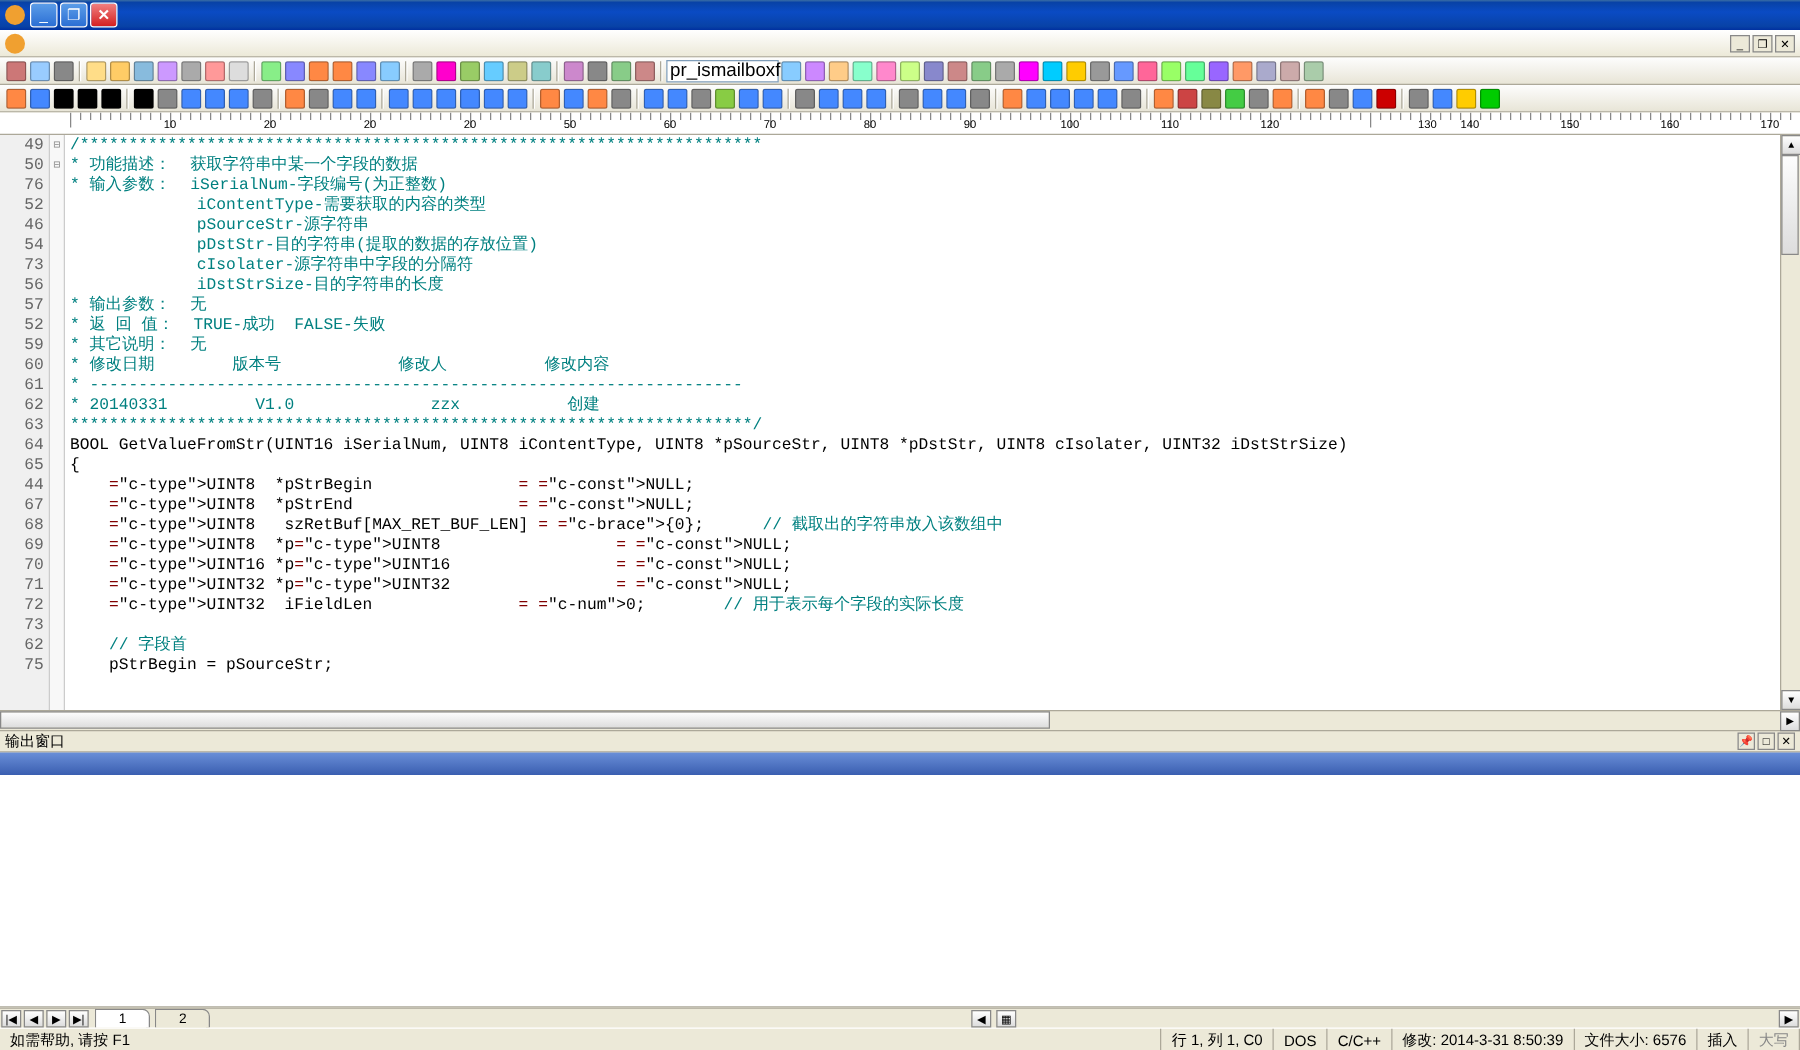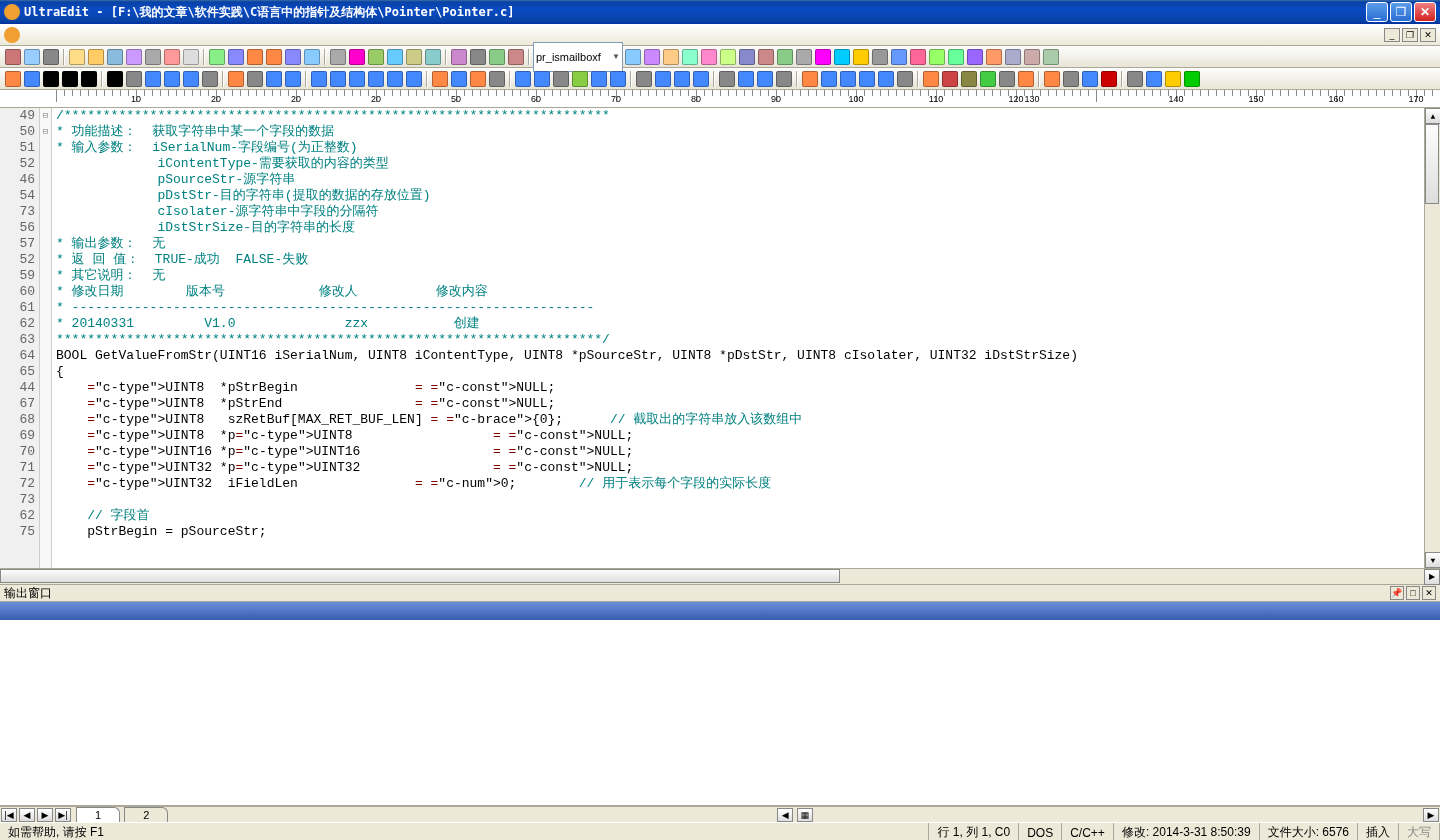--- a/index.html
+++ b/index.html
@@ -12,21 +12,21 @@
 .win-min, .win-max { background: linear-gradient(to bottom, #5b9de8, #2b6ed4); color: white; }
 .win-close { background: linear-gradient(to bottom, #f08080, #d42020); color: white; font-weight: bold; }
 .menubar { height: 22px; background: linear-gradient(to bottom, #fff, #ece9d8); border-bottom: 1px solid #aca899; display: flex; align-items: center; padding: 0 4px; }
 .menubar-icon { width: 16px; height: 16px; background: #f0a030; border-radius: 50%; margin-right: 6px; }
 .menu-item { padding: 2px 6px; cursor: pointer; }
 .mdi-btns { margin-left: auto; display: flex; gap: 2px; }
 .mdi-btn { width: 16px; height: 14px; border: 1px solid #888; background: #ece9d8; font-size: 9px; display: flex; align-items: center; justify-content: center; cursor: pointer; }
 .toolbar { height: 22px; background: linear-gradient(to bottom, #fdfdfd, #e8e5d7); border-bottom: 1px solid #aca899; display: flex; align-items: center; padding: 0 4px; gap: 1px; }
 .tb-btn { width: 18px; height: 18px; border: 1px solid transparent; display: flex; align-items: center; justify-content: center; cursor: pointer; font-size: 11px; }
 .tb-sep { width: 2px; height: 16px; border-left: 1px solid #aca899; border-right: 1px solid #fff; margin: 0 2px; }
-.tb-combo { width: 90px; height: 30px; border: 1px solid #7f9db9; background: white; font-size: 11px; padding: 0 2px; display: flex; align-items: center; }
+.tb-combo { width: 90px; height: 18px; border: 1px solid #7f9db9; background: white; font-size: 15px; padding: 0 2px; display: flex; align-items: center; }
 .tb-combo::after { content: "▼"; margin-left: auto; font-size: 8px; color: #555; }
 .ruler { height: 18px; background: #fff; border-bottom: 1px solid #aca899; position: relative; font-size: 9px; color: #000; overflow: hidden; }
 .ruler-tick { position: absolute; top: 0; border-left: 1px solid #888; height: 6px; }
 .ruler-tick.major { height: 12px; }
 .ruler-label { position: absolute; top: 4px; transform: translateX(-50%); }
 .editor-area { display: flex; height: 460px; background: white; font-family: "Consolas", "Courier New", monospace; font-size: 13px; position: relative; }
 .gutter { width: 40px; background: #f0f0f0; border-right: 1px solid #ccc; text-align: right; padding-right: 4px; color: #666; line-height: 16px; }
 .fold-col { width: 12px; background: #f8f8f8; border-right: 1px solid #ccc; line-height: 16px; text-align: center; font-size: 9px; color: #888; }
 .code { flex: 1; padding-left: 4px; line-height: 16px; white-space: pre; overflow: hidden; }
 .code-line { height: 16px; }
@@ -54,21 +54,20 @@
 .status-cell { padding:0 8px; border-right:1px solid #aca899; height:100%; display:flex; align-items:center; }
 .status-flex { flex:1; }
 .dim { color:#888; }
 .ic{display:inline-block;width:16px;height:16px;}
 </style>
 </head>
 <body>
 
 <div class="titlebar">
   <div class="titlebar-icon"></div>
-  <div class="titlebar-text">UltraEdit - [F:\我的文章\软件实践\C语言中的指针及结构体\Pointer\Pointer.c]</div>
   <div class="win-btns">
     <div class="win-btn win-min">_</div>
     <div class="win-btn win-max">❐</div>
     <div class="win-btn win-close">✕</div>
   </div>
 </div>
 
 <div class="menubar">
   <div class="menubar-icon"></div>
   <div class="mdi-btns">
@@ -562,21 +561,21 @@
     <div class="ruler-tick" style="left: 1024px;"></div>
     <div class="ruler-tick" style="left: 1032px;"></div>
     <div class="ruler-tick" style="left: 1040px;"></div>
     <div class="ruler-tick" style="left: 1048px;"></div>
     <div class="ruler-tick" style="left: 1056px;"></div>
     <div class="ruler-tick" style="left: 1064px;"></div>
     <div class="ruler-tick" style="left: 1072px;"></div>
     <div class="ruler-tick" style="left: 1080px;"></div>
     <div class="ruler-tick" style="left: 1088px;"></div>
     <div class="ruler-tick major" style="left: 1096px;"></div>
-    <div class="ruler-label" style="left: 1032px;">130</div>
+    <div class="ruler-label" style="left: 1142px;">130</div>
     <div class="ruler-tick" style="left: 1104px;"></div>
     <div class="ruler-tick" style="left: 1112px;"></div>
     <div class="ruler-tick" style="left: 1120px;"></div>
     <div class="ruler-tick" style="left: 1128px;"></div>
     <div class="ruler-tick" style="left: 1136px;"></div>
     <div class="ruler-tick" style="left: 1144px;"></div>
     <div class="ruler-tick" style="left: 1152px;"></div>
     <div class="ruler-tick" style="left: 1160px;"></div>
     <div class="ruler-tick" style="left: 1168px;"></div>
     <div class="ruler-tick major" style="left: 1176px;"></div>
@@ -615,21 +614,21 @@
     <div class="ruler-tick major" style="left: 1416px;"></div>
     <div class="ruler-label" style="left: 1416px;">170</div>
     <div class="ruler-tick" style="left: 1424px;"></div>
     <div class="ruler-tick" style="left: 1432px;"></div>
   </div>
 
 <div class="editor-area">
   <div class="gutter" id="gutter">
       <div>49</div>
       <div>50</div>
-      <div>51</div>
+      <div>76</div>
       <div>52</div>
       <div>46</div>
       <div>54</div>
       <div>73</div>
       <div>56</div>
       <div>57</div>
       <div>52</div>
       <div>59</div>
       <div>60</div>
       <div>61</div>

